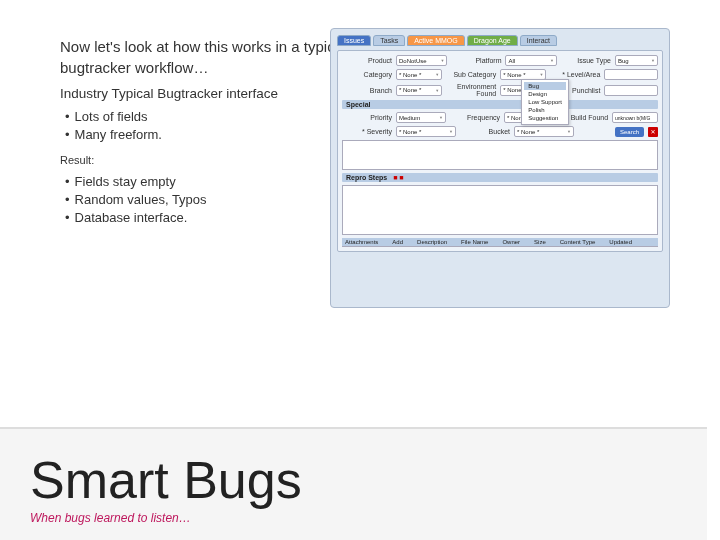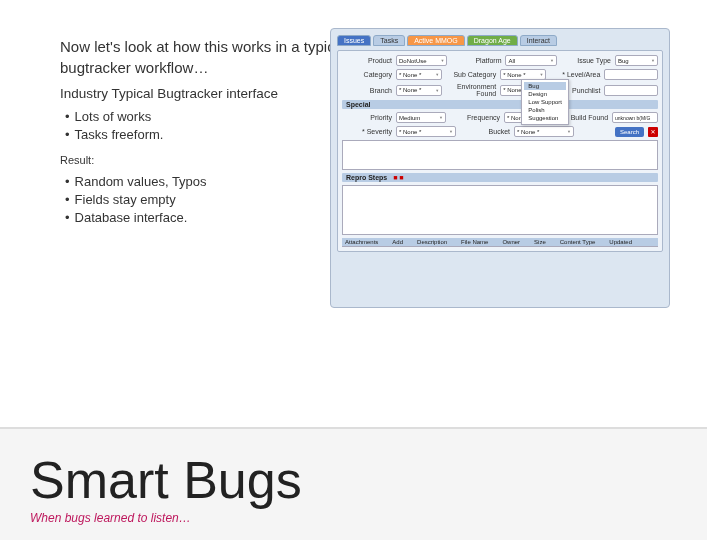--- a/index.html
+++ b/index.html
@@ -250,35 +250,35 @@
   <div class="content-area">
 
     <div class="slide-left">
       <div class="slide-title">
         <span>Now let's look at how this works in a typical bugtracker workflow…</span>
       </div>
       <div class="slide-body-title">Industry  Typical Bugtracker interface</div>
 
       <ul class="bullet-list">
         <li>
-            <span>Lots of works</span>
+            <span>Lots of fields</span>
           </li>
         <li>
-            <span>Tasks freeform.</span>
+            <span>Many freeform.</span>
           </li>
       </ul>
 
       <div class="result-label">Result:</div>
 
       <ul class="bullet-list">
         <li>
-            <span>Random values, Typos</span>
+            <span>Fields stay empty</span>
           </li>
         <li>
-            <span>Fields stay empty</span>
+            <span>Random values, Typos</span>
           </li>
         <li>
             <span>Database interface.</span>
           </li>
       </ul>
     </div>
 
     <div class="bugtracker-mockup">
 
       <div class="bt-tabs">

